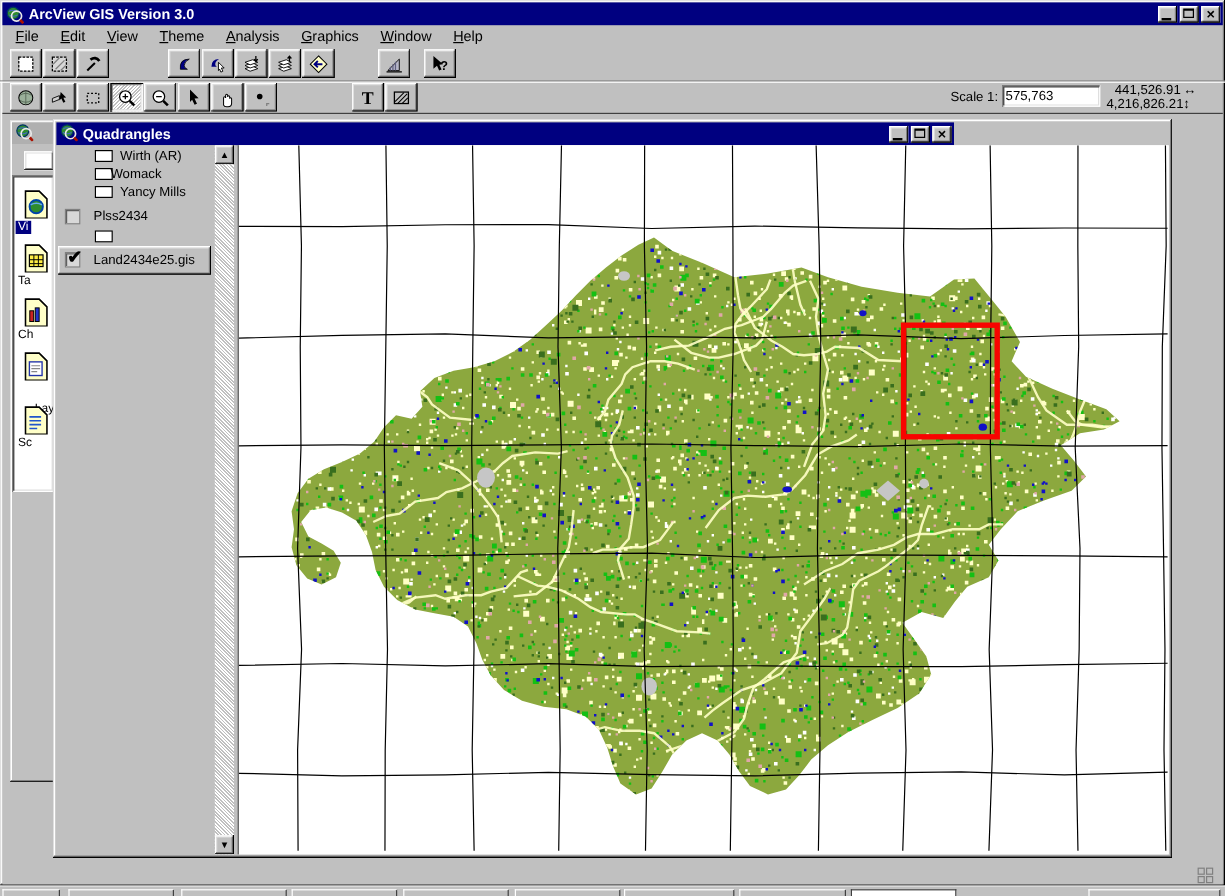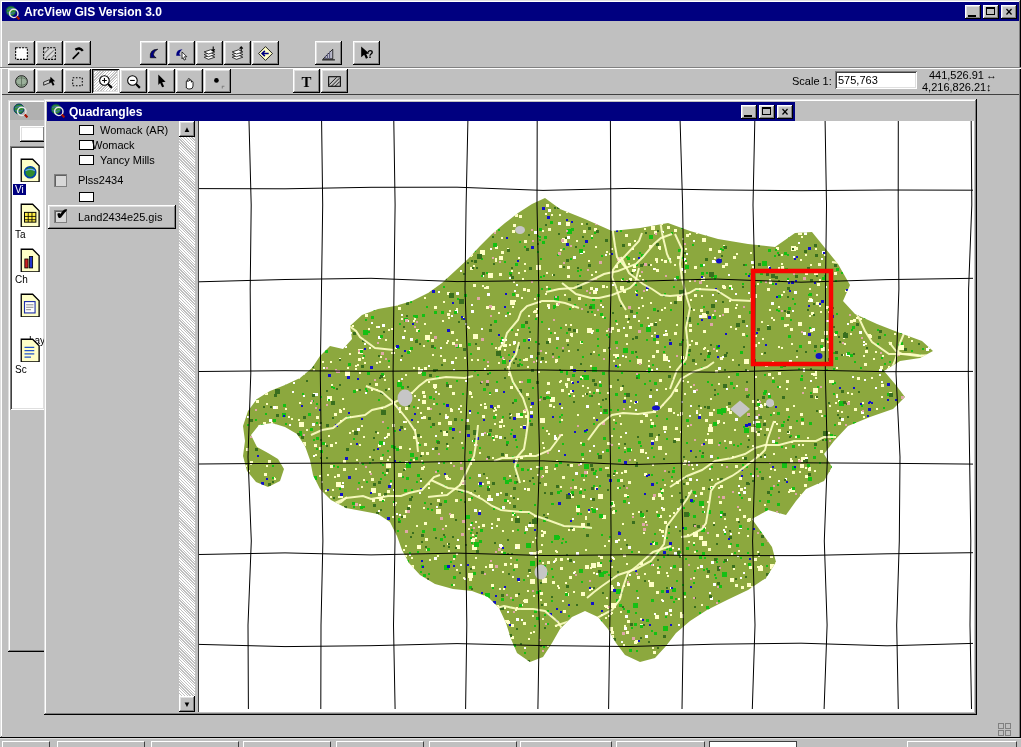--- a/index.html
+++ b/index.html
@@ -51,20 +51,30 @@
         </span>
         <span class="btn95" style="position: relative; display: flex; align-items: center; justify-content: center; width: 16px; height: 14px;">
           <span style="position:absolute;left:3px;top:2px;width:9px;height:8px;border:1px solid #000;border-top-width:2px;"></span>
         </span>
         <span class="btn95" style="position: relative; display: flex; align-items: center; justify-content: center; width: 16px; height: 14px;">
           <span style="font-size:12px;font-weight:bold;line-height:10px;color:#000;">×</span>
         </span>
       </span>
   </div>
 
+  <div class="abs" id="menubar" style="left:2px;top:21px;width:1017px;height:19px;padding-left:2px;">
+      <span class="menu-item"><u>F</u>ile</span>
+      <span class="menu-item"><u>E</u>dit</span>
+      <span class="menu-item"><u>V</u>iew</span>
+      <span class="menu-item"><u>T</u>heme</span>
+      <span class="menu-item"><u>A</u>nalysis</span>
+      <span class="menu-item"><u>G</u>raphics</span>
+      <span class="menu-item"><u>W</u>indow</span>
+      <span class="menu-item"><u>H</u>elp</span>
+    </div>
 
   <div class="abs" id="toolbar1" style="left:2px;top:40px;width:1017px;height:27px;">
       <div class="btn95 tool-btn" style="left: 6px; top: 1px;">
         <span style="display: inline-flex; width: 17px; height: 17px;">
           <svg width="17" height="17" viewBox="0 0 16 16">
             <rect x="2.5" y="2.5" width="11" height="11" fill="#fff" stroke="#000" stroke-dasharray="2 1"></rect>
           </svg>
         </span>
       </div>
       <div class="btn95 tool-btn" style="left: 34px; top: 1px;">
@@ -313,21 +323,21 @@
             </span>
             <span class="btn95" style="position: relative; display: flex; align-items: center; justify-content: center; width: 16px; height: 14px;">
               <span style="font-size:12px;font-weight:bold;line-height:10px;color:#000;">×</span>
             </span>
           </span>
       </div>
       <div class="abs" id="quad-body" style="left:3px;top:22px;width:927px;height:591px;">
         <div class="abs" id="legend" style="left:0;top:0;width:150px;height:591px;background:#c0c0c0;overflow:hidden;">
             <div style="position: absolute; left: 0px; top: 3px; width: 130px; height: 14px;">
               <span class="swatch" style="left: 32px; top: 1px;"></span>
-              <span class="legend-label" style="position: absolute; left: 53px; top: 0px;">Womack (AR)</span>
+              <span class="legend-label" style="position: absolute; left: 53px; top: 0px;">Wirth (AR)</span>
             </div>
             <div style="position: absolute; left: 0px; top: 18px; width: 130px; height: 14px;">
               <span class="swatch" style="left: 32px; top: 1px;"></span>
               <span class="legend-label" style="position: absolute; left: 45px; top: 0px;">Womack</span>
             </div>
             <div style="position: absolute; left: 0px; top: 33px; width: 130px; height: 14px;">
               <span class="swatch" style="left: 32px; top: 1px;"></span>
               <span class="legend-label" style="position: absolute; left: 53px; top: 0px;">Yancy Mills</span>
             </div>
             <div style="position: absolute; left: 0px; top: 52px; width: 130px; height: 16px;">

